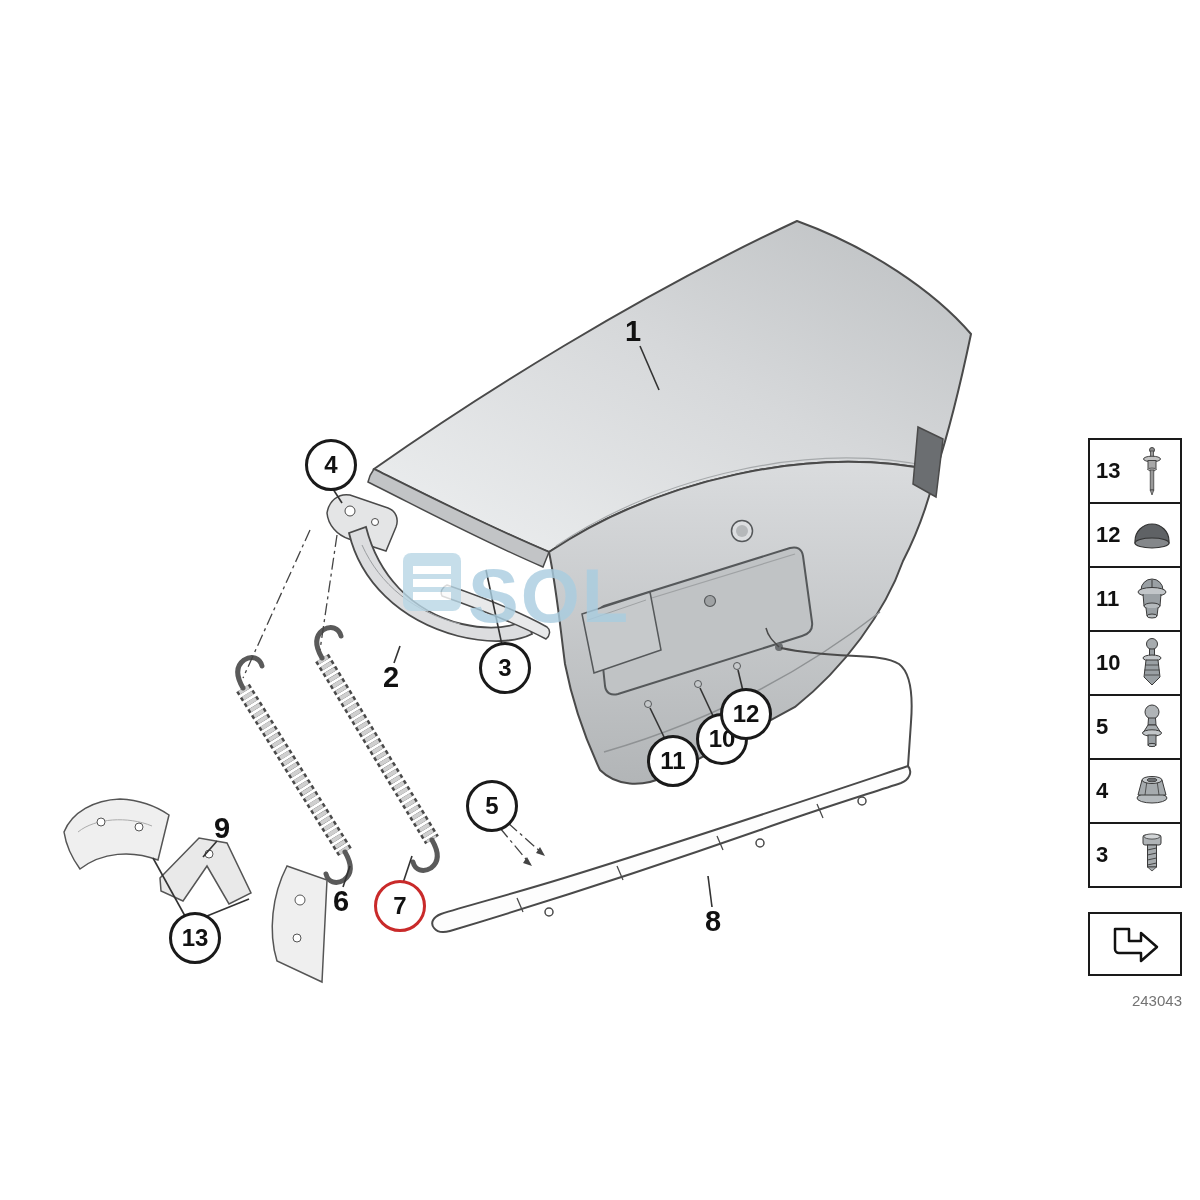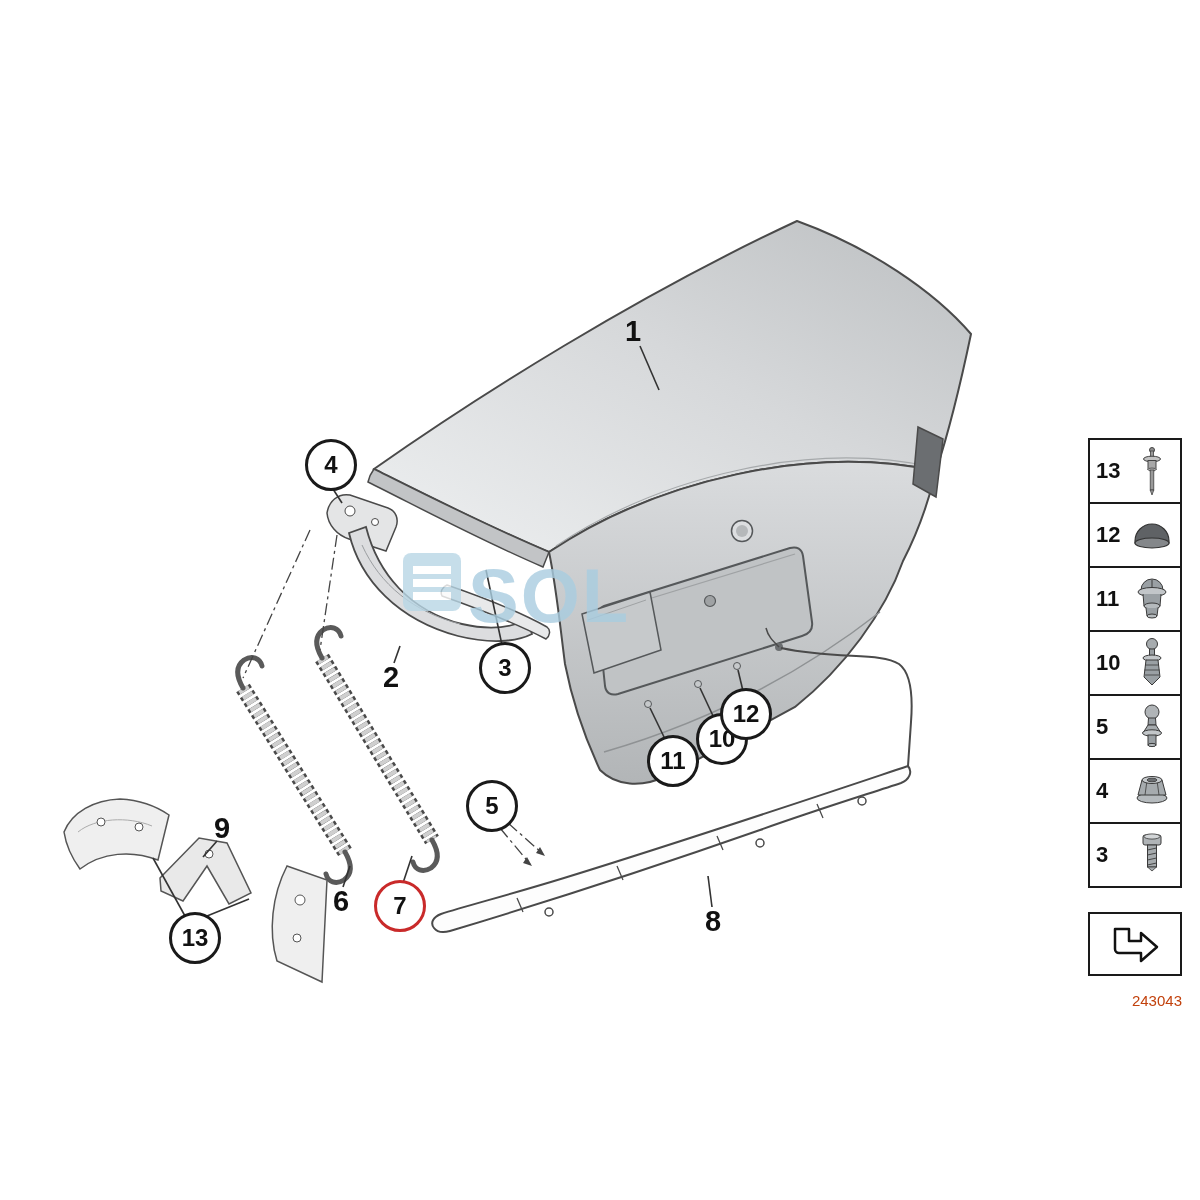--- a/index.html
+++ b/index.html
@@ -25,21 +25,21 @@
   .side-row{
     box-sizing:border-box;width:94px;height:66px;border:2px solid #1a1a1a;
     margin-top:-2px;background:#fff;display:flex;align-items:center;padding:0 3px 0 6px;
   }
   .side-row:first-child{margin-top:0;}
   .side-row .num{font-weight:bold;font-size:22px;color:#111;width:30px;flex:none;}
   .side-row .icon{flex:1;display:flex;align-items:center;justify-content:center;}
   .side-row.arrow-row{margin-top:24px;height:64px;justify-content:center;padding:0;}
   .diagram-number{
     position:absolute;left:1088px;top:992px;width:94px;text-align:right;
-    font-size:15px;color:#c2410c;z-index:6;
+    font-size:15px;color:#737373;z-index:6;
   }
 </style>
 </head>
 <body>
 
 <div class="stage">
 
   <svg class="art" viewBox="0 0 1200 1200">
     <defs>
       <linearGradient id="gTop" x1="0" y1="1" x2="1" y2="0">

